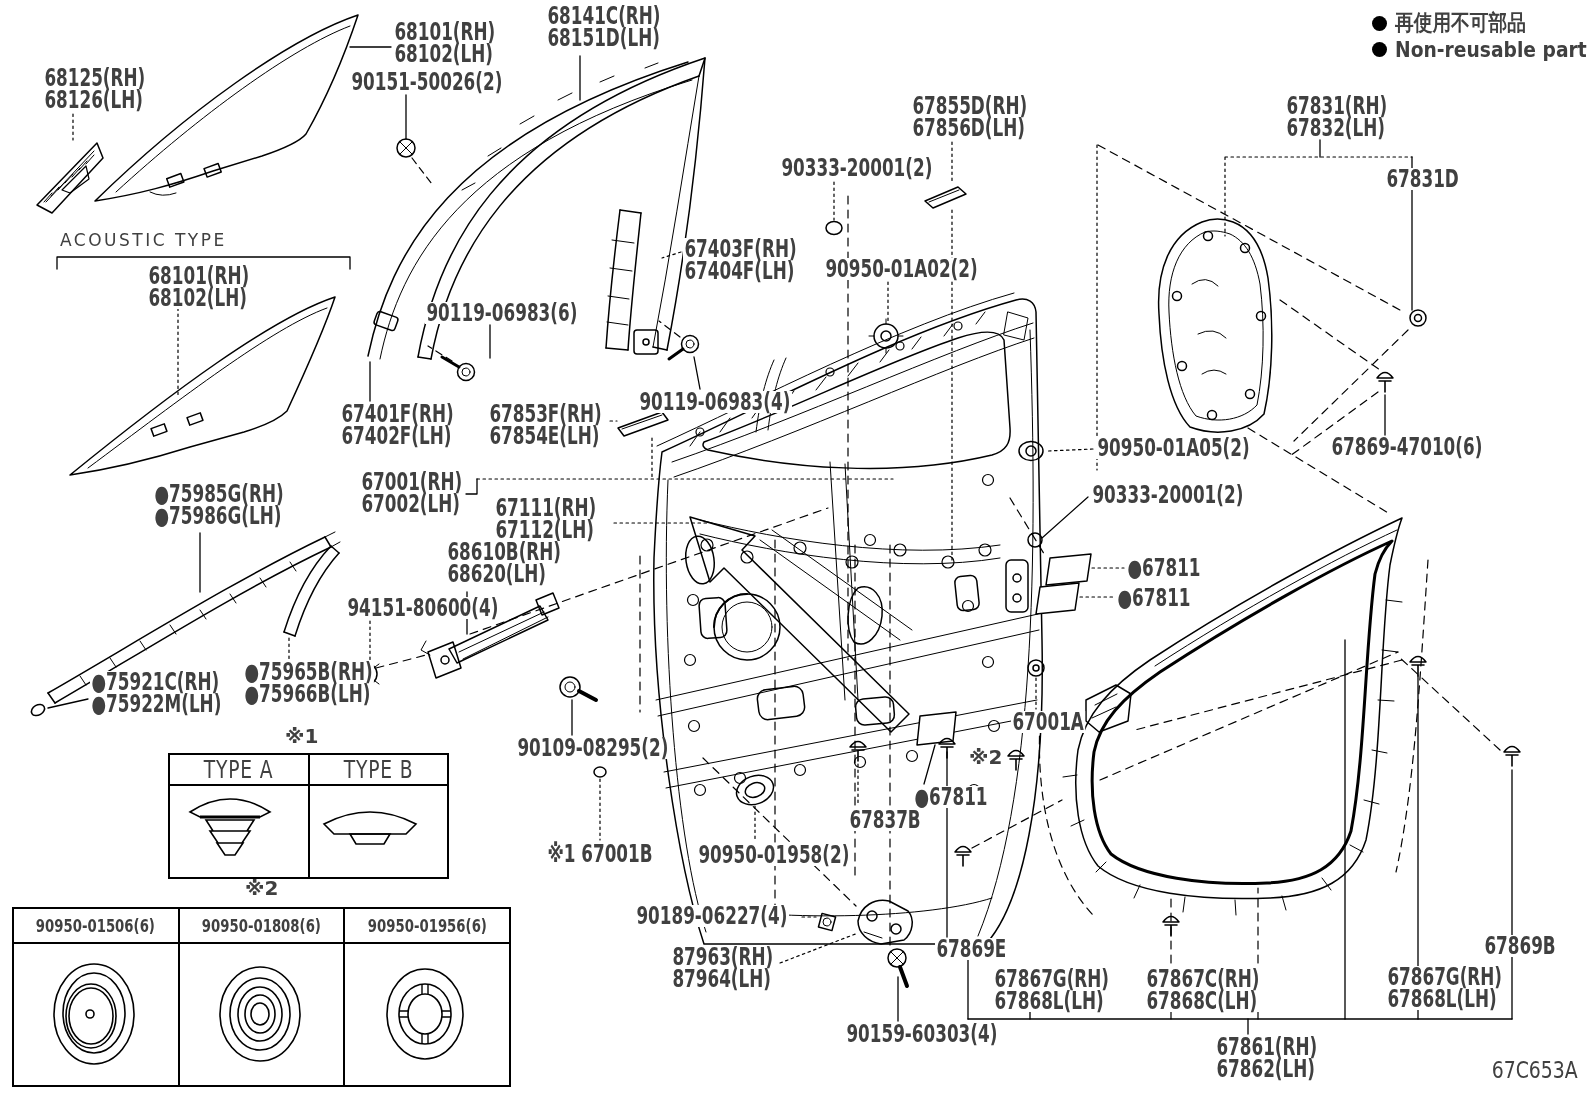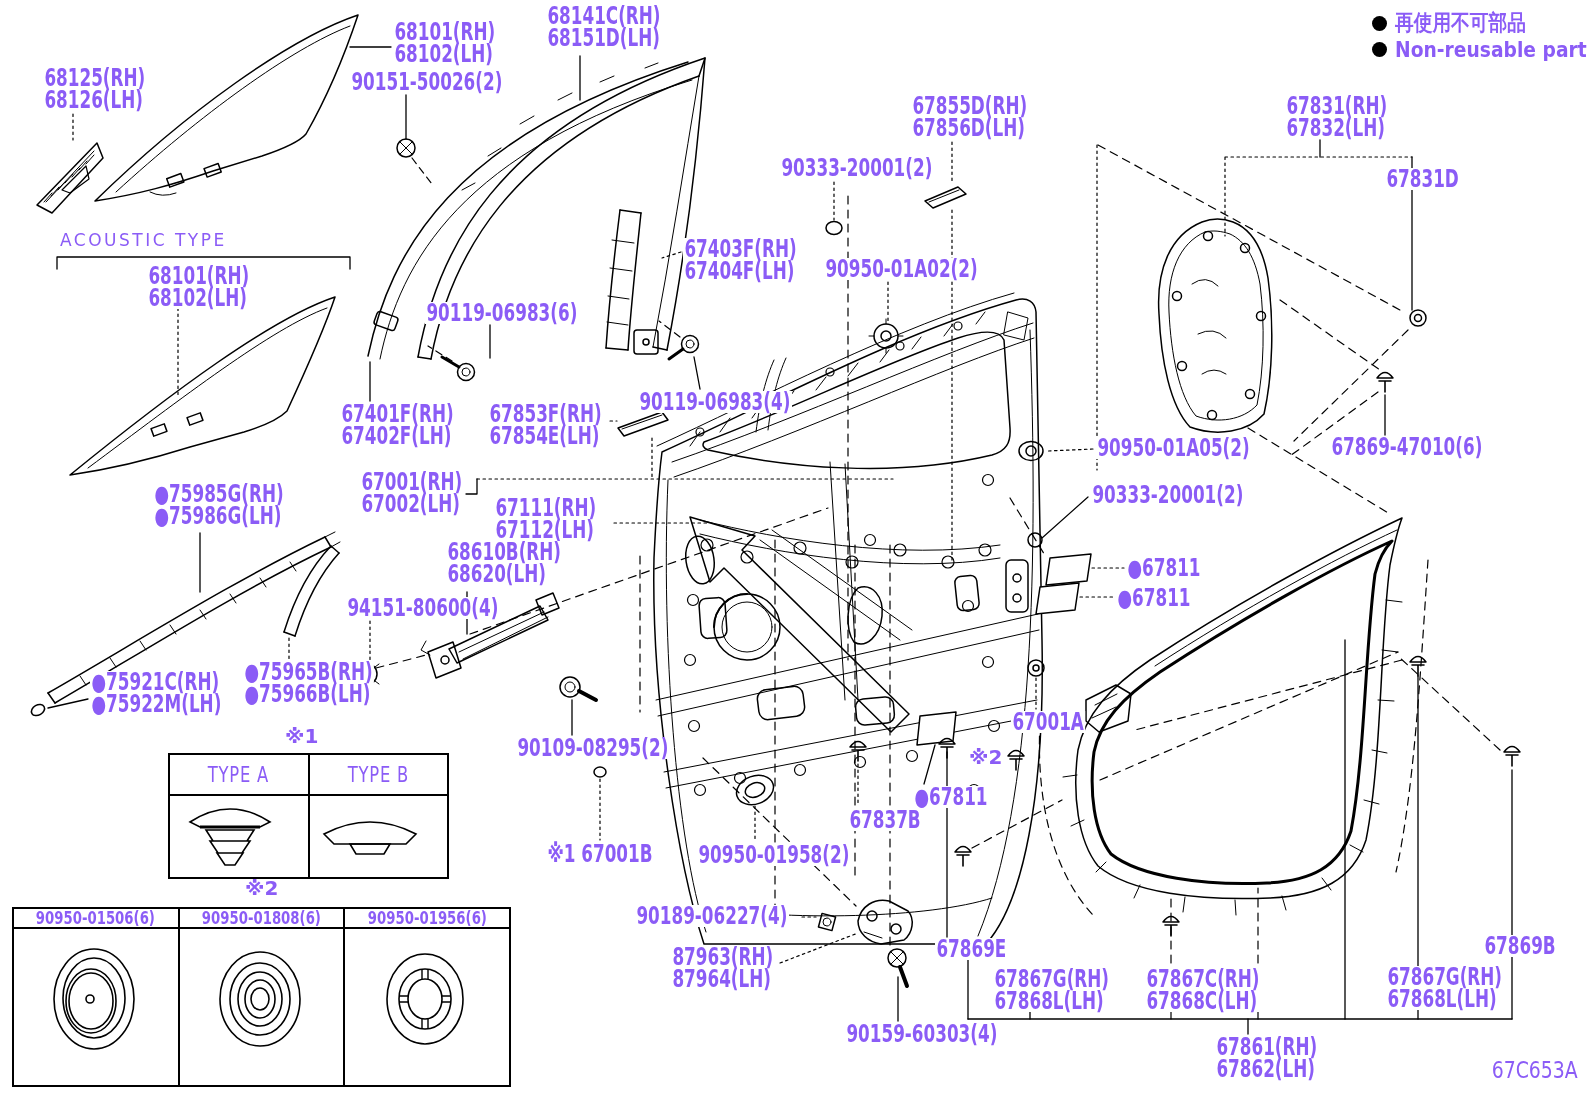--- a/index.html
+++ b/index.html
@@ -1,38 +1,38 @@
 <!DOCTYPE html>
 <html><head>
 <meta charset="utf-8">
 <style>
   html,body{margin:0;padding:0;background:#fff}
   .canvas{position:relative;width:1592px;height:1099px;background:#fff;overflow:hidden;
-          font-family:"DejaVu Sans",sans-serif;color:#8b5cf6}
+          font-family:"DejaVu Sans",sans-serif;color:#404040}
   .canvas svg{position:absolute;left:0;top:0}
   .layer{position:absolute;left:0;top:0;width:100%;height:100%}
   .part-label{position:absolute;font-weight:700;font-size:24px;line-height:0.92;
               white-space:pre;letter-spacing:0px;transform:scaleX(0.70);transform-origin:0 0;
               background:#fff;padding:0 2px}
   .part-label.heading{font-weight:400;font-size:17px;letter-spacing:2.5px;transform:none;background:transparent}
   .part-label.note{font-size:20px;transform:none;background:transparent;padding:0}
   .part-label.code{font-weight:400;font-size:23px;transform:scaleX(0.82)}
   .legend{position:absolute;left:1372px;top:10px;font-size:22px;font-weight:700}
   .legend-row{display:flex;align-items:center;height:26px;white-space:nowrap}
   .legend .dot{width:15px;height:15px;border-radius:50%;background:#000;display:inline-block;
                margin-right:8px;flex:0 0 auto}
   .legend .ltxt{display:inline-block;transform:scaleX(0.85);transform-origin:0 50%}
   .tnote{position:absolute;font-weight:700;font-size:20px}
   .ptable{position:absolute;border:2.2px solid #000;background:#fff;display:flex;flex-direction:column}
   .prow{display:flex;flex:1 1 auto}
   .prow.phead{flex:0 0 auto;border-bottom:2.2px solid #000}
   .pcell{flex:1 1 0;display:flex;align-items:center;justify-content:center;position:relative}
   .pcell + .pcell{border-left:2.2px solid #000}
-  #type-table .phead .pcell{height:39px;font-weight:400;font-size:21px;letter-spacing:1px}
-  #grommet-table .phead .pcell{height:18px;font-weight:700;font-size:17px}
+  #type-table .phead .pcell{height:29px;font-weight:400;font-size:24px;letter-spacing:1px}
+  #grommet-table .phead .pcell{height:33px;font-weight:700;font-size:17px}
   .cond{display:inline-block;transform:scaleX(0.78)}
 </style>
 </head>
 <body>
 
 <div class="canvas">
 
 <svg width="1592" height="1099" viewBox="0 0 1592 1099" fill="none" stroke="#000" stroke-width="1.5" stroke-linecap="round" stroke-linejoin="round">
   <defs>
     <g id="pin">

